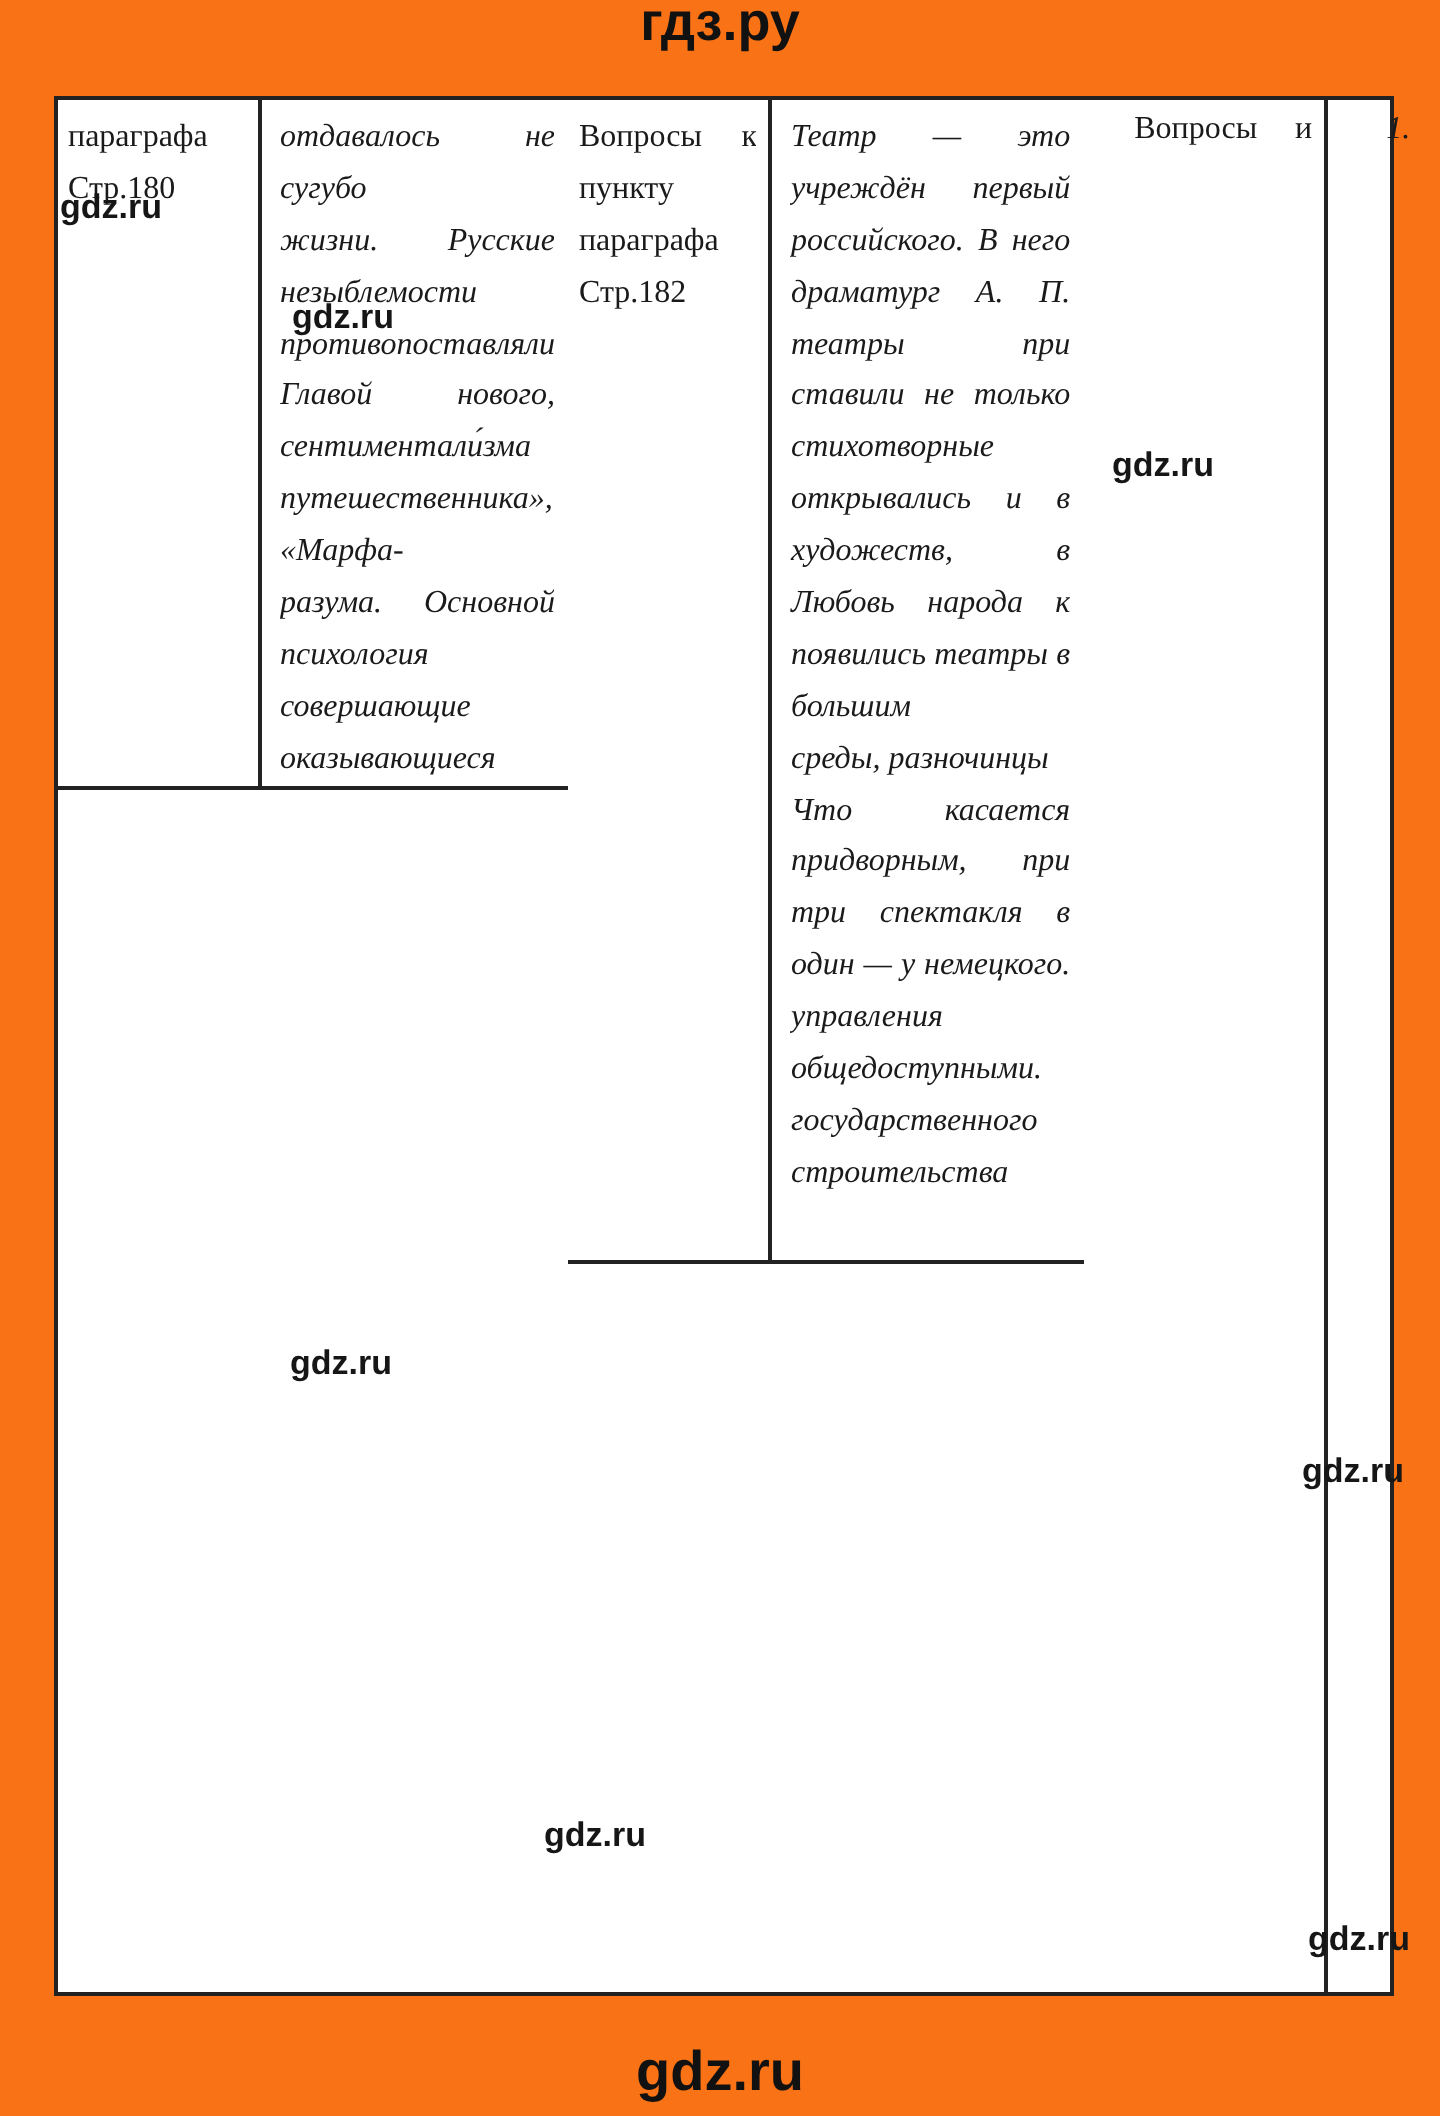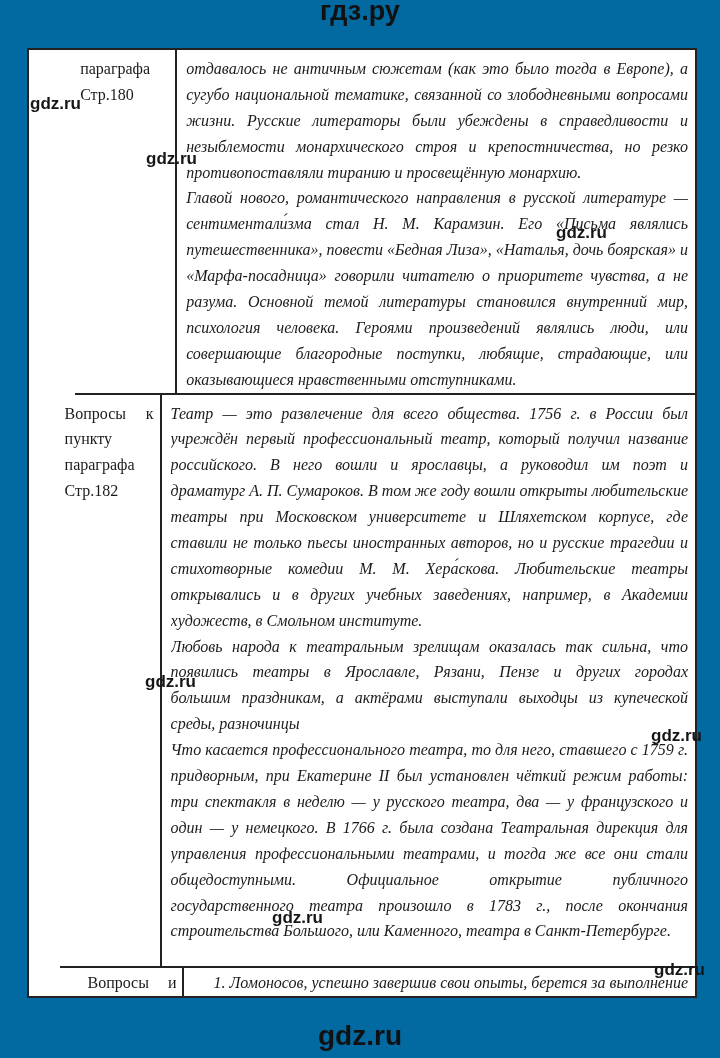--- a/index.html
+++ b/index.html
@@ -1,30 +1,30 @@
 <!DOCTYPE html>
 <html><head>
 <meta charset="utf-8">
 <style>
   html,body { margin:0; padding:0; background:#fff; }
   .page {
     position:relative; width:720px; height:1058px; margin:0 auto;
-    background:#0369a1; overflow:hidden;
+    background:#f97316; overflow:hidden;
     font-family:"Liberation Serif", serif; color:#1a1a1a;
   }
   .site-logo {
     position:absolute; left:0; width:100%; text-align:center;
     font-family:"Liberation Sans", sans-serif; font-weight:bold; color:#111;
   }
   .site-logo.top { top:-4px; font-size:27px; line-height:30px; }
   .site-logo.bottom { top:1020px; font-size:28px; line-height:32px; }
   .doc-table {
     position:absolute; left:27px; top:48px; width:670px; height:950px;
     border:2px solid #222; box-sizing:border-box;
-    display:flex; flex-direction:column; background:#fff;align-items:flex-end;
+    display:flex; flex-direction:row; background:#fff;
   }
   .trow { display:flex; box-sizing:border-box; }
   .trow-0 { height:345px; border-bottom:2px solid #222; }
   .trow-1 { height:582px; border-bottom:2px solid #222; }
   .trow-2 { flex:1; }
   .label-cell {
     width:102px; border-right:2px solid #222; box-sizing:border-box;
     padding:6px 6px 0 5px; overflow:hidden;
   }
   .content-cell { flex:1; padding:6px 7px 0 9px; overflow:hidden; }

